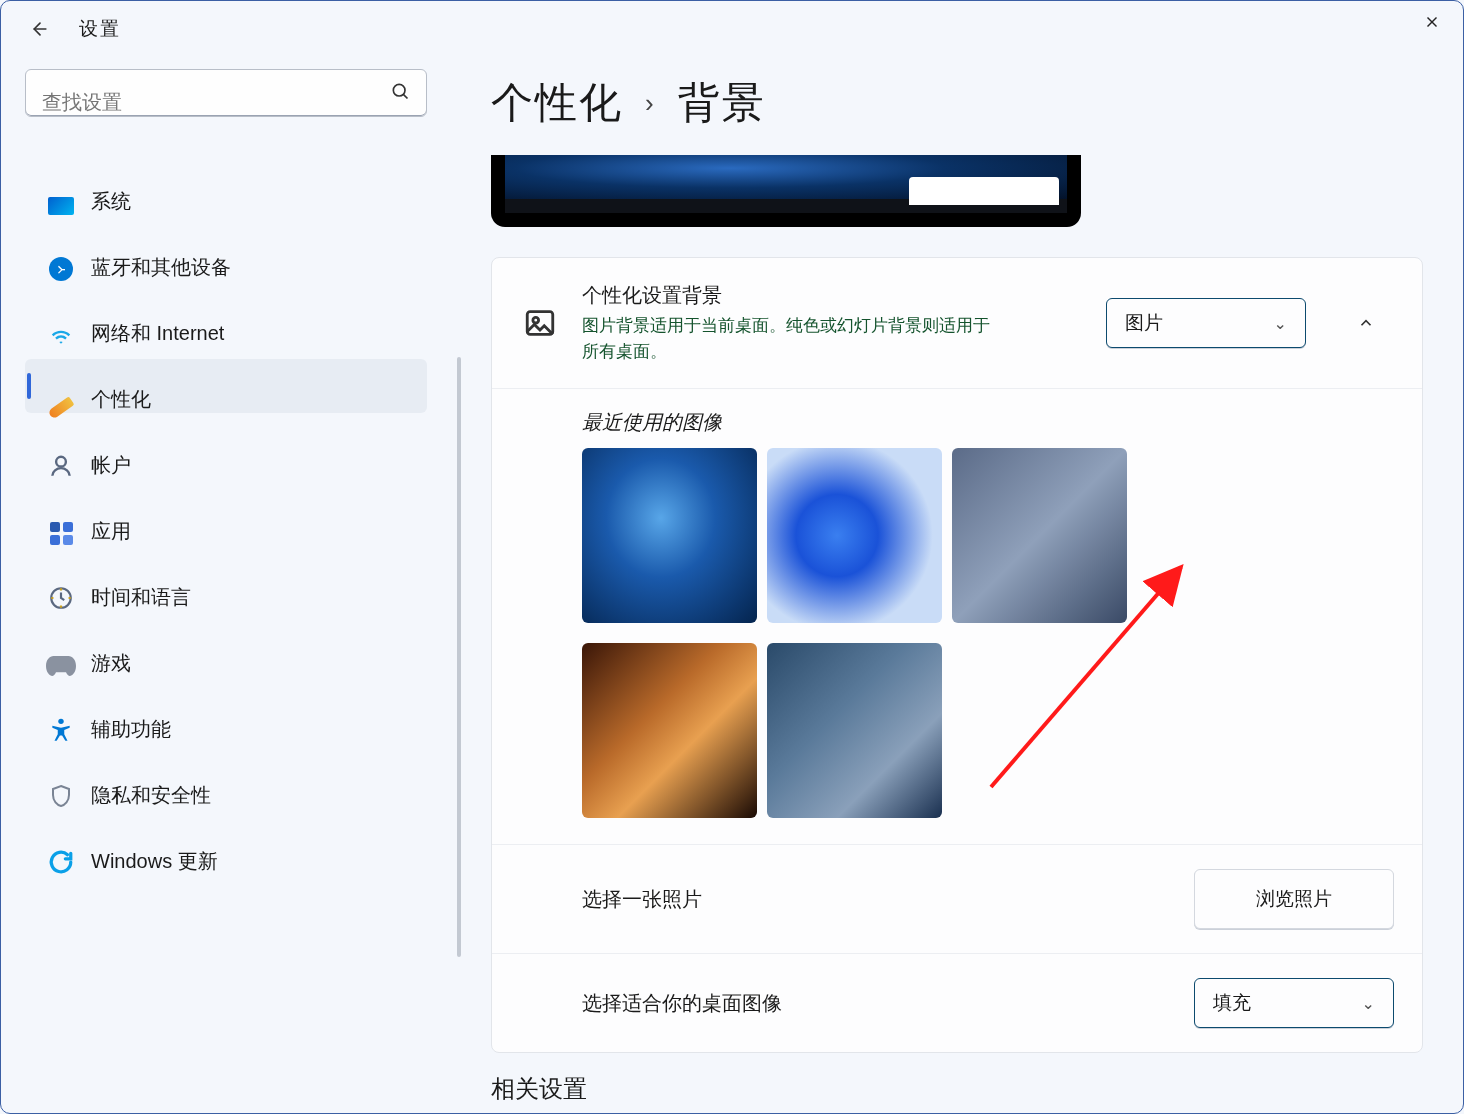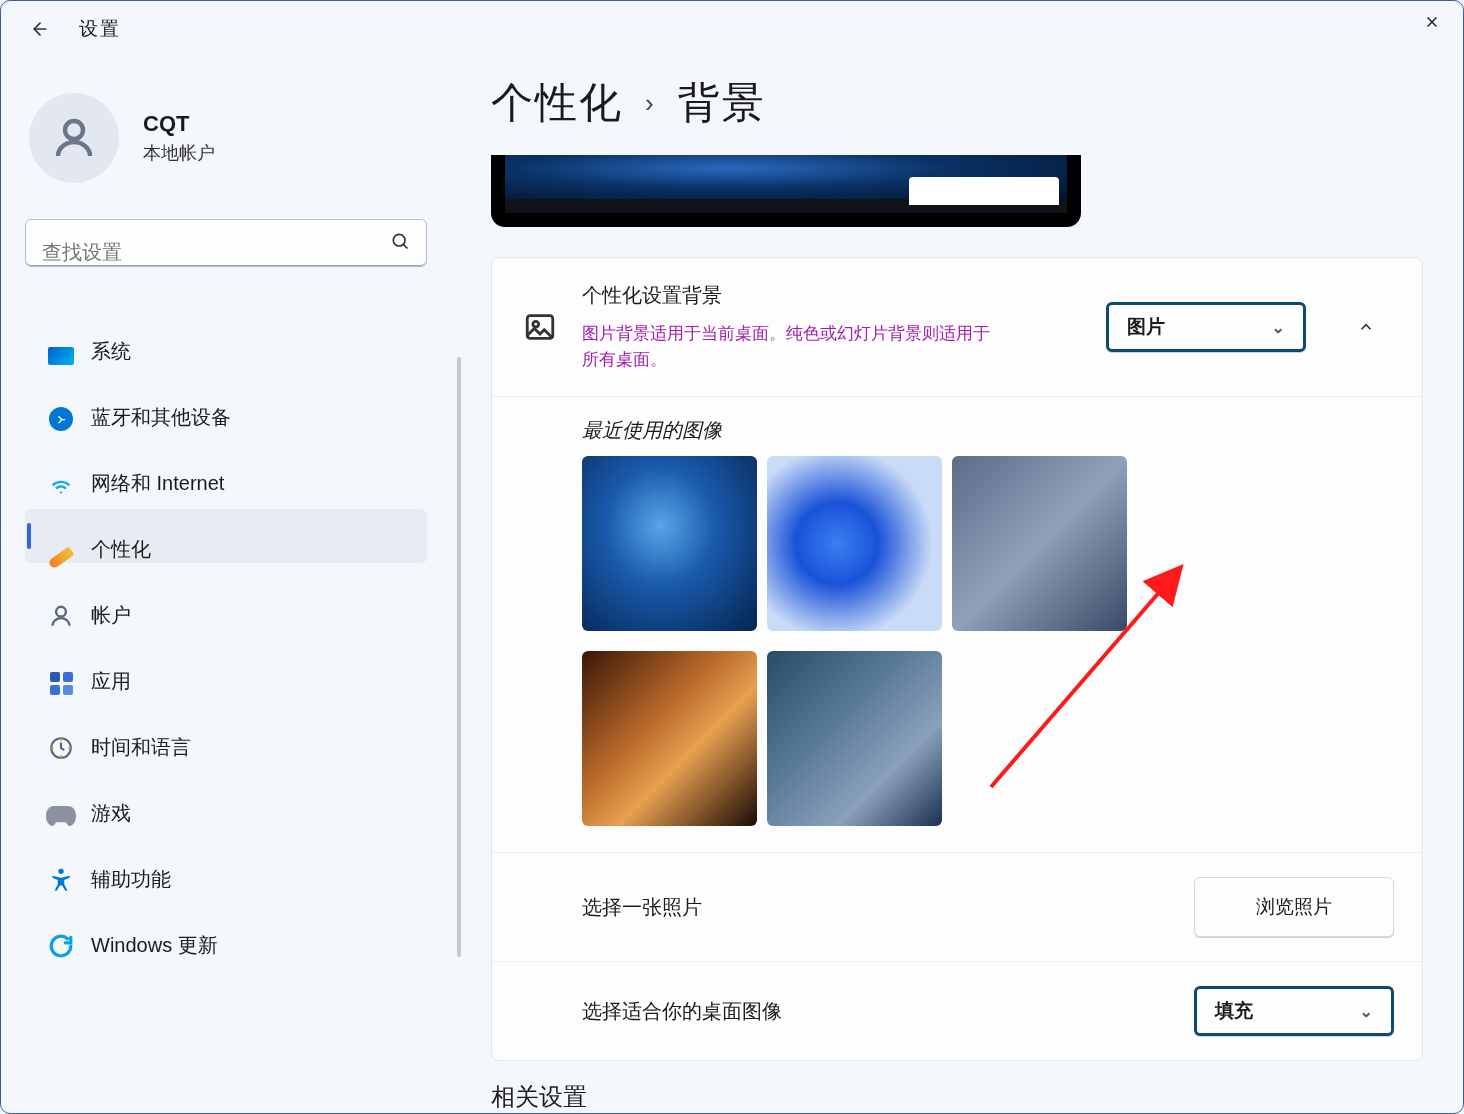--- a/index.html
+++ b/index.html
@@ -43,22 +43,22 @@
   .preview .screen .winbox { position: absolute; right: 8px; bottom: -6px; width: 150px; height: 28px; background: #fff; border-radius: 4px 4px 0 0; }
   .preview .bar { width: 100%; height: 14px; background: #0f1218; }
 
   .card { border: 1px solid #e2e5ea; border-radius: 8px; background: #fdfdfe; overflow: hidden; }
   .card-row { display: flex; align-items: center; padding: 24px 28px; border-top: 1px solid #eceef2; gap: 22px; }
   .card-row:first-child { border-top: none; }
   .row-icon { width: 40px; height: 40px; display: flex; align-items: center; justify-content: center; }
   .row-icon svg { width: 34px; height: 34px; stroke: #333; fill: none; stroke-width: 2; }
   .row-text { flex: 1; }
   .row-title { font-size: 20px; font-weight: 500; }
-  .row-sub { font-size: 17px; color: #a21caf; margin-top: 12px; line-height: 1.5; max-width: 420px; }
-  .dropdown { display: flex; align-items: center; justify-content: space-between; border: 3px solid #0c4a6e; border-radius: 6px; background: #fdfdfe; height: 50px; padding: 0 18px; min-width: 200px; font-size: 19px; box-shadow: 0 1px 0 #cbd0d9; font-weight: bold; }
+  .row-sub { font-size: 17px; color: #14532d; margin-top: 4px; line-height: 1.5; max-width: 420px; }
+  .dropdown { display: flex; align-items: center; justify-content: space-between; border: 1px solid #0c4a6e; border-radius: 6px; background: #fdfdfe; height: 50px; padding: 0 18px; min-width: 200px; font-size: 19px; box-shadow: 0 1px 0 #cbd0d9; }
   .dropdown .chev { font-size: 16px; color: #555; }
   .expand-btn { width: 56px; height: 56px; display: flex; align-items: center; justify-content: center; font-size: 18px; color: #333; margin-left: 10px; }
 
   .recent-block { padding: 20px 28px 26px 90px; border-top: 1px solid #eceef2; font-style: italic; }
   .recent-title { font-size: 20px; margin-bottom: 12px; }
   .thumbs { display: flex; flex-wrap: wrap; gap: 10px; }
   .thumb { width: 175px; height: 175px; border-radius: 6px; background-size: cover; background-position: center; }
   .thumb.large { width: 175px; height: 175px; }
   .t1 { background: radial-gradient(ellipse at 45% 40%, #58a6e8 0%, #1a5aac 40%, #04244e 100%); }
   .t2 { background: radial-gradient(circle at 40% 50%, #3a7ff0 0%, #1a52d8 30%, #c9dcf7 70%); }
@@ -98,32 +98,20 @@
   <div class="close">
     <svg width="18" height="18" viewBox="0 0 24 24" fill="none" stroke="#222" stroke-width="1.8">
         <path d="M18 6L6 18"></path>
         <path d="M6 6l12 12"></path>
       </svg>
   </div>
 </div>
 
 <div class="layout">
   <div class="sidebar">
-    <div class="account">
-      <div class="avatar">
-        <svg viewBox="0 0 24 24">
-            <circle cx="12" cy="8" r="4.5"></circle>
-            <path d="M4 21c0-4 4-7 8-7s8 3 8 7"></path>
-          </svg>
-      </div>
-      <div>
-        <div class="name">CQT</div>
-        <div class="type">本地帐户</div>
-      </div>
-    </div>
 
     <div class="search">
       <input placeholder="查找设置" style="">
       <span class="sicon">
         <svg width="20" height="20" viewBox="0 0 24 24" fill="none" stroke="#333" stroke-width="2">
             <circle cx="11" cy="11" r="7"></circle>
             <path d="M21 21l-5-5"></path>
           </svg>
       </span>
     </div>
@@ -194,20 +182,28 @@
         <span class="nlabel">游戏</span>
       </div>
       <div class="nav-item">
         <span class="nicon ic-access">
           <svg viewBox="0 0 24 24">
               <circle cx="12" cy="4" r="2.5"></circle>
               <path d="M4 8l8 2 8-2v2l-5 2v4l3 6h-2l-3-5h-2l-3 5H6l3-6v-4L4 10V8z"></path>
             </svg>
         </span>
         <span class="nlabel">辅助功能</span>
+      </div>
+      <div class="nav-item">
+        <span class="nicon ic-priv">
+          <svg viewBox="0 0 24 24">
+              <path d="M12 2l8 3v6c0 6-4 10-8 11-4-1-8-5-8-11V5l8-3z"></path>
+            </svg>
+        </span>
+        <span class="nlabel">隐私和安全性</span>
       </div>
       <div class="nav-item">
         <span class="nicon">
           <svg width="26" height="26" viewBox="0 0 24 24" fill="none" stroke="#0aa0e8" stroke-width="3" stroke-linecap="round">
               <path d="M21 12a9 9 0 11-3-6.7"></path>
               <path d="M21 4v5h-5"></path>
             </svg>
         </span>
         <span class="nlabel">Windows 更新</span>
       </div>

